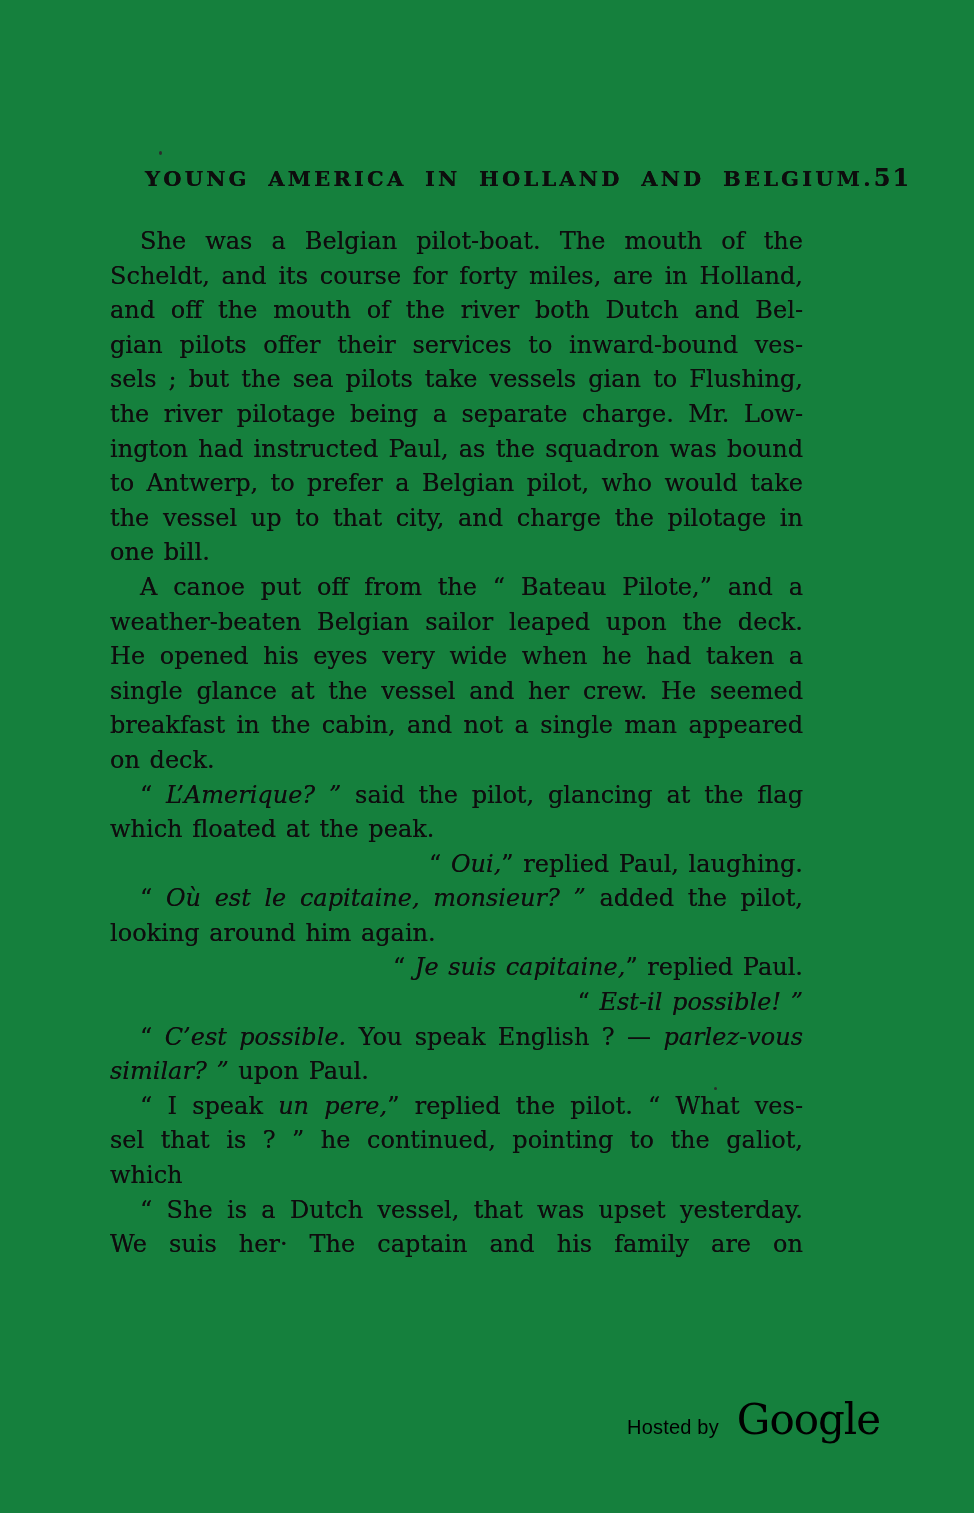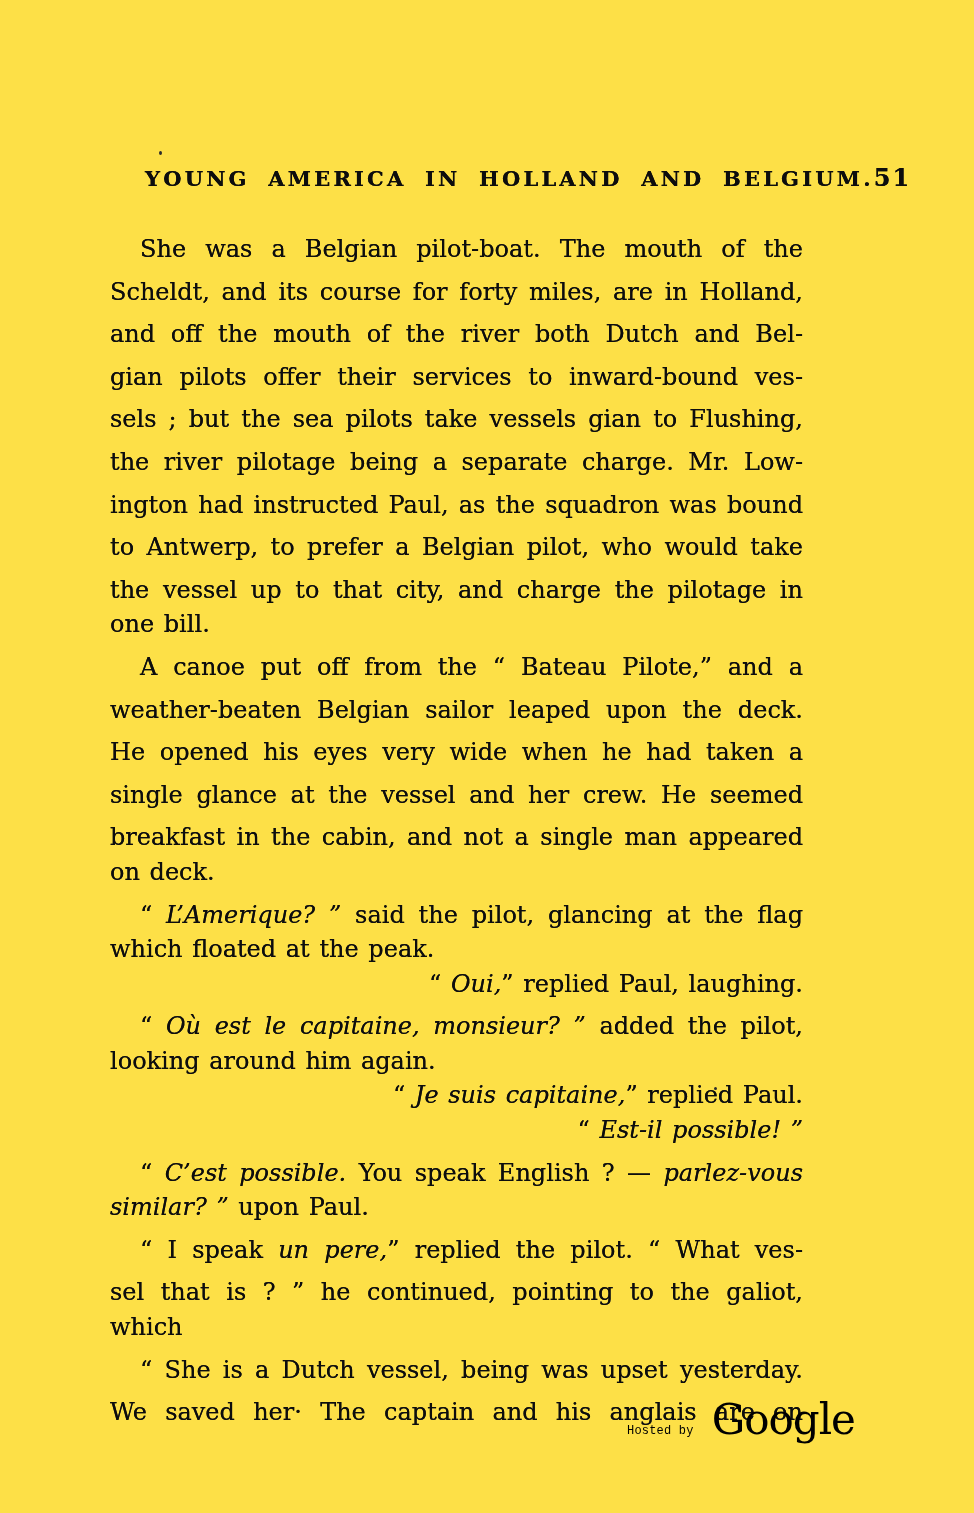--- a/index.html
+++ b/index.html
@@ -5,21 +5,21 @@
 <style>
   html, body {
     margin: 0;
     padding: 0;
     background: #e8e8e8;
   }
   .page {
     position: relative;
     width: 974px;
     height: 1513px;
-    background: #fde047;
+    background: #15803d;
     overflow: hidden;
     font-family: "DejaVu Serif", serif;
     color: #0d0d0d;
   }
   
   .running-head {
     position: absolute;
     top: 163px;
     left: 145px;
     width: 660px;
@@ -49,36 +49,35 @@
     width: 693px;
     font-size: 24px;
     line-height: 34.6px;
     word-spacing: 2px;
     text-shadow: 0 0 0.4px #222;
   }
   .line { text-align: left; }
   .line.j {
     text-align: justify;
     text-align-last: justify;
-    margin-top: 8px;
   }
   .line.ind { text-indent: 30px; text-align: right; }
   .it { font-style: italic; }
   
   .watermark {
     position: absolute;
     top: 1399px;
     left: 627px;
     display: flex;
     align-items: baseline;
     color: #000;
   }
   .wm-prefix {
-    font-family: Liberation Mono, monospace;
-    font-size: 12px;
+    font-family: Liberation Sans, sans-serif;
+    font-size: 20px;
     letter-spacing: 0.2px;
   }
   .wm-brand {
     font-family: "DejaVu Serif", serif;
     font-size: 42px;
     line-height: 1;
     margin-left: 18px;
     letter-spacing: -1px;
   }
   
@@ -121,22 +120,22 @@
       <div class="line"><span>which floated at the peak.</span></div>
       <div class="line ind"><span>“ </span><span class="it">Oui,</span><span>” replied Paul, laughing.</span></div>
       <div class="line j ind"><span>“ </span><span class="it">Où est le capitaine, monsieur? ”</span><span> added the pilot,</span></div>
       <div class="line"><span>looking around him again.</span></div>
       <div class="line ind"><span>“ </span><span class="it">Je suis capitaine,</span><span>” replied Paul.</span></div>
       <div class="line ind"><span>“ </span><span class="it">Est-il possible! ”</span></div>
       <div class="line j ind"><span>“ </span><span class="it">C’est possible.</span><span>  You speak English ? — </span><span class="it">parlez-vous</span></div>
       <div class="line"><span class="it">similar? ”</span><span> upon Paul.</span></div>
       <div class="line j ind"><span>“ I speak </span><span class="it">un pere,</span><span>” replied the pilot.  “ What ves-</span></div>
       <div class="line j"><span>sel that is ? ”  he continued, pointing to the galiot, which</span></div>
-      <div class="line j ind"><span>“ She is a Dutch vessel, being was upset yesterday.</span></div>
-      <div class="line j"><span>We saved her·  The captain and his anglais are on</span></div>
+      <div class="line j ind"><span>“ She is a Dutch vessel, that was upset yesterday.</span></div>
+      <div class="line j"><span>We suis her·  The captain and his family are on</span></div>
     </div>
 
   <div class="watermark">
     <span class="wm-prefix">Hosted by</span>
     <span class="wm-brand">Google</span>
   </div>
 
   <span class="artifact a1"></span>
   <span class="artifact a2"></span>
 

